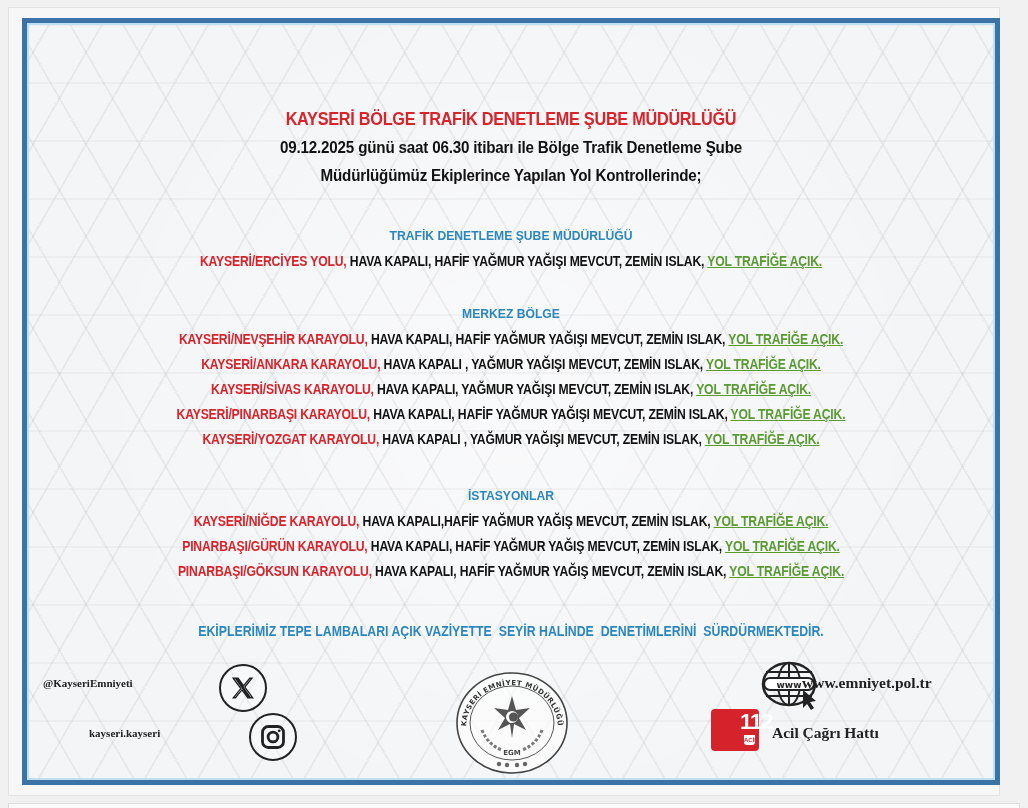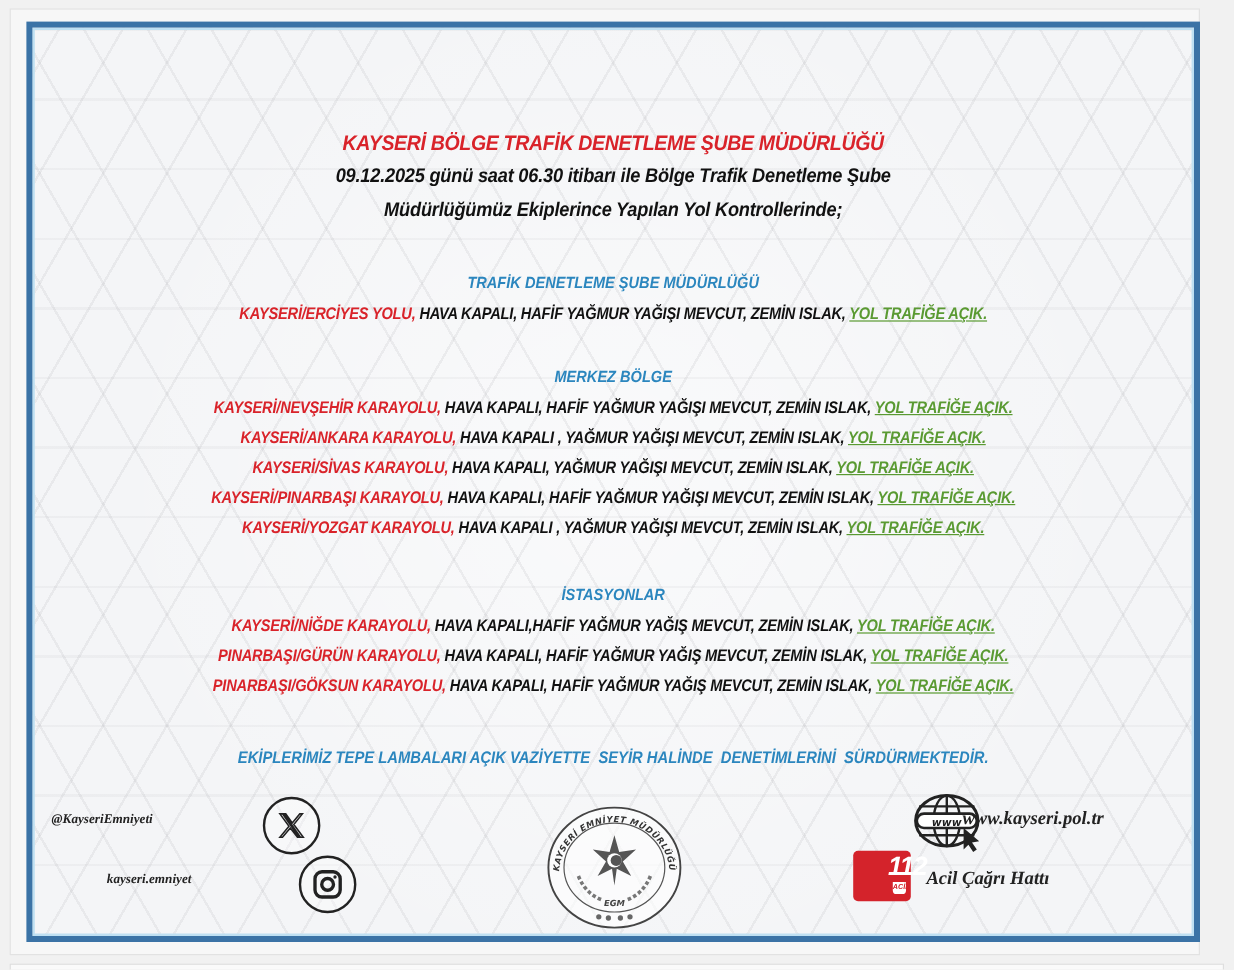--- a/index.html
+++ b/index.html
@@ -20,21 +20,21 @@
       box-shadow: inset 0 0 0 2px #bfe0f2;
       background-color: #f4f5f7;
       background-image:
         repeating-linear-gradient(60deg, rgba(170,170,175,0.16) 0 2px, transparent 2px 46px),
         repeating-linear-gradient(-60deg, rgba(170,170,175,0.16) 0 2px, transparent 2px 46px),
         repeating-linear-gradient(0deg, rgba(170,170,175,0.10) 0 2px, transparent 2px 58px),
         radial-gradient(circle at 50% 50%, rgba(255,255,255,0.5), rgba(255,255,255,0.0) 70%);
       overflow: hidden;
     }
 
-    .doc { position: absolute; left: 0; top: 0; width: 968px; height: 757px; font-style: italic; }
+    .doc { position: absolute; left: 0; top: 0; width: 968px; height: 757px; }
 
     .title {
       position: absolute; top: 86px; left: 0; width: 968px; text-align: center;
       color: #d9232a; font-size: 17.5px; font-weight: bold; letter-spacing: -0.3px;
       transform: scaleX(0.93); transform-origin: center;
     }
     .intro {
       position: absolute; left: 0; width: 968px; text-align: center;
       color: #111; font-size: 16.5px; font-weight: bold; letter-spacing: -0.2px;
       transform: scaleX(0.92); transform-origin: center;
@@ -123,21 +123,21 @@
     </div>
 
     <div class="notice">EKİPLERİMİZ TEPE LAMBALARI AÇIK VAZİYETTE  SEYİR HALİNDE  DENETİMLERİNİ  SÜRDÜRMEKTEDİR.</div>
 
     <div class="footer-text" style="left:16px; top:654px;">@KayseriEmniyeti</div>
     <div class="circle-icon" style="left:192px; top:641px;">
       <svg width="26" height="26" viewBox="0 0 24 24">
         <path d="M3 3 L10 12.5 L3 21 H5 L11 13.8 L16.5 21 H21 L13.7 11.2 L20.3 3 H18.3 L12.5 10 L7.5 3 Z M6 4.3 H7.2 L18 19.7 H16.8 Z" fill="none" stroke="#222" stroke-width="1.2"></path>
       </svg>
     </div>
-    <div class="footer-text" style="left:62px; top:704px;">kayseri.emniyet</div>
+    <div class="footer-text" style="left:62px; top:704px;">kayseri.kayseri</div>
     <div class="circle-icon" style="left:222px; top:690px;">
       <svg width="28" height="28" viewBox="0 0 24 24">
         <rect x="3" y="3" width="18" height="18" rx="5" fill="none" stroke="#222" stroke-width="2.4"></rect>
         <circle cx="12" cy="12" r="4.2" fill="none" stroke="#222" stroke-width="2.4"></circle>
         <circle cx="17.3" cy="6.7" r="1.2" fill="#222"></circle>
       </svg>
     </div>
 
     <div class="logo">
       <svg width="120" height="106" viewBox="0 0 120 106">
@@ -167,21 +167,21 @@
         <ellipse cx="30" cy="24" rx="26" ry="21" fill="none" stroke="#222" stroke-width="2.5"></ellipse>
         <ellipse cx="30" cy="24" rx="11" ry="21" fill="none" stroke="#222" stroke-width="2"></ellipse>
         <line x1="30" y1="3" x2="30" y2="45" stroke="#222" stroke-width="2"></line>
         <line x1="7" y1="12" x2="53" y2="12" stroke="#222" stroke-width="2"></line>
         <line x1="7" y1="36" x2="53" y2="36" stroke="#222" stroke-width="2"></line>
         <rect x="5" y="18" width="50" height="12" rx="6" fill="#fff" stroke="#222" stroke-width="2.2"></rect>
         <text x="30" y="28" text-anchor="middle" font-family="DejaVu Sans, sans-serif" font-size="9" font-weight="bold" fill="#222">www</text>
         <polygon points="44,30 44,48 48,44 52,50 55,48 51,42 57,41" fill="#222"></polygon>
       </svg>
     </div>
-    <div class="footer-text" style="left:775px; top:651px; font-size:15.5px;">www.kayseri.pol.tr</div>
+    <div class="footer-text" style="left:775px; top:651px; font-size:15.5px;">www.emniyet.pol.tr</div>
 
     <div class="badge-112">
       <div class="num">112</div>
       <div class="sub">ACİL</div>
     </div>
     <div class="footer-text" style="left:745px; top:701px; font-size:15.5px;text-align:center;">Acil Çağrı Hattı</div>
 
   </div>
 </div>
 

